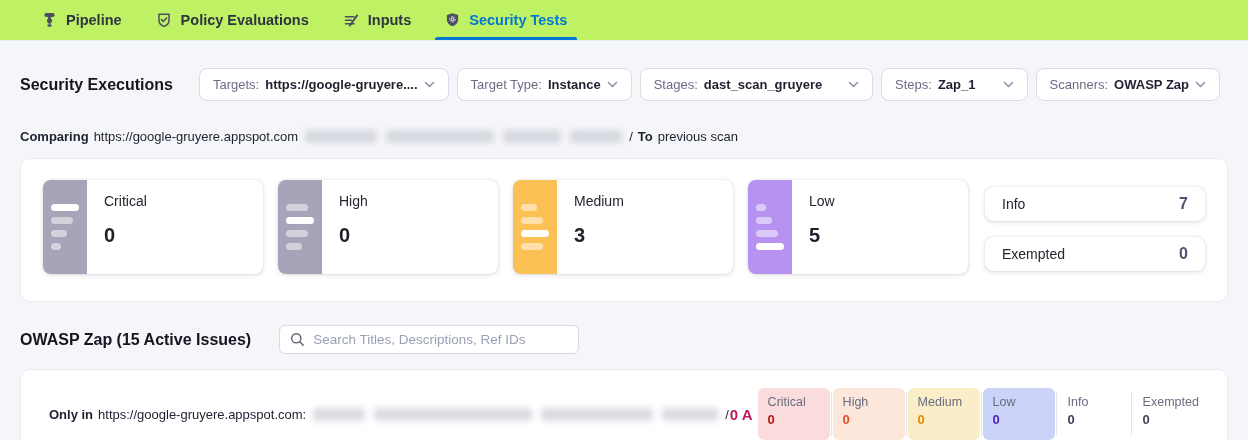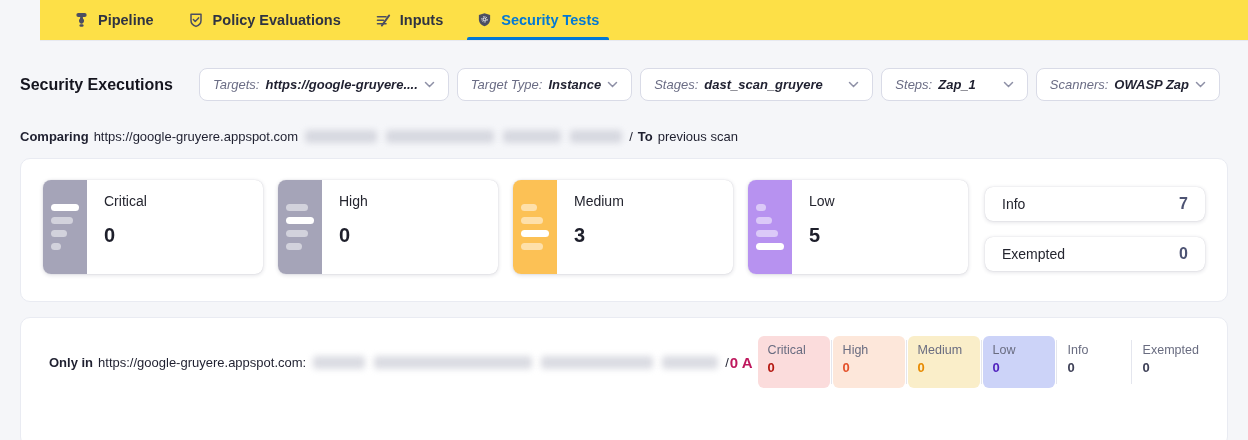--- a/index.html
+++ b/index.html
@@ -4,27 +4,26 @@
 <style>
   * { margin:0; padding:0; box-sizing:border-box; }
   html,body { width:1248px; height:440px; overflow:hidden; }
   body {
     font-family:"Liberation Sans", sans-serif;
     background:#f5f6f9;
     color:#1f2030;
   }
   
   .topnav {
-    background:#fde047;
+    background:#bef264;
     height:41px;
     display:flex;
     align-items:stretch;
-    padding-left:28px;
+    padding-left:36px;
     border-bottom:1px solid #e7e9f0;
-    margin-left:40px;
   }
   .tab {
     position:relative;
     display:flex;
     align-items:center;
     gap:9px;
     padding:0 6px;
     margin-right:22px;
     font-size:14.5px;
     font-weight:600;
@@ -62,21 +61,20 @@
     gap:6px;
     height:33px;
     background:#fff;
     border:1px solid #d9dbe7;
     border-radius:8px;
     padding:0 13px;
     margin-right:8px;
     font-size:13px;
     cursor:pointer;
     white-space:nowrap;
-    font-style:italic;
   }
   .dropdown .dd-label { color:#6b6d85; }
   .dropdown .dd-value { color:#1f2030; font-weight:600; }
   .dropdown .chev { margin-left:14px; display:flex; align-items:center; }
   .comparing-row {
     margin-top:28px;
     display:flex;
     align-items:center;
     gap:5px;
     font-size:13px;
@@ -385,20 +383,32 @@
         <span class="side-label">Info</span>
         <span class="side-value">7</span>
       </div>
       <div class="side-card">
         <span class="side-label">Exempted</span>
         <span class="side-value">0</span>
       </div>
     </div>
   </div>
 
+  <div class="section-row">
+    <div class="section-heading">OWASP Zap (15 Active Issues)</div>
+    <div class="search-box">
+      <span style="display:flex">
+        <svg width="15" height="15" viewBox="0 0 15 15" fill="none" stroke="#5b5e70" stroke-width="1.4">
+          <circle cx="6.3" cy="6.3" r="4.6"></circle>
+          <path d="M9.8 9.8l3.4 3.4" stroke-linecap="round"></path>
+        </svg>
+      </span>
+      <input type="text" placeholder="Search Titles, Descriptions, Ref IDs" style="">
+    </div>
+  </div>
 
   <div class="issues-card">
     <div class="issue-row">
       <div class="only-in-text">
         <span class="bold">Only in</span>
         <span>https://google-gruyere.appspot.com:</span>
         <span class="redact" style="width:52px"></span>
         <span class="redact" style="width:158px"></span>
         <span class="redact" style="width:112px"></span>
         <span class="redact" style="width:56px"></span>

